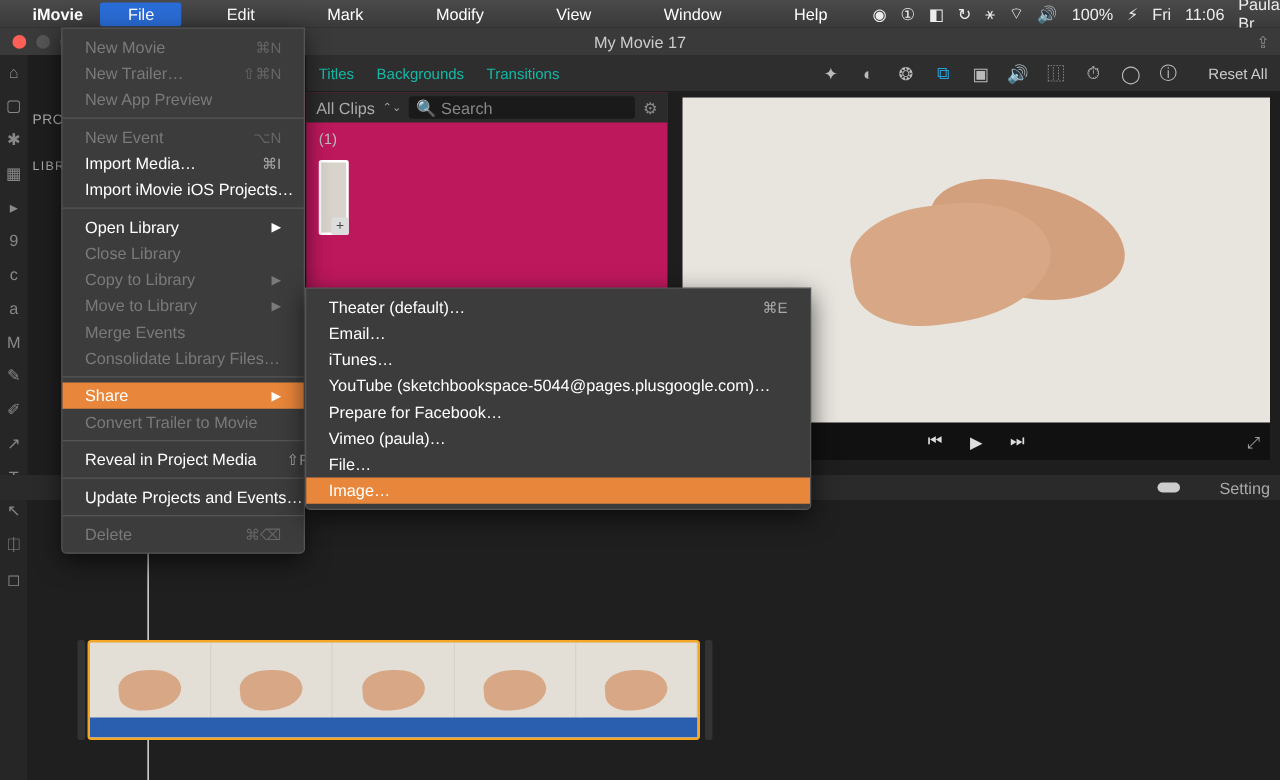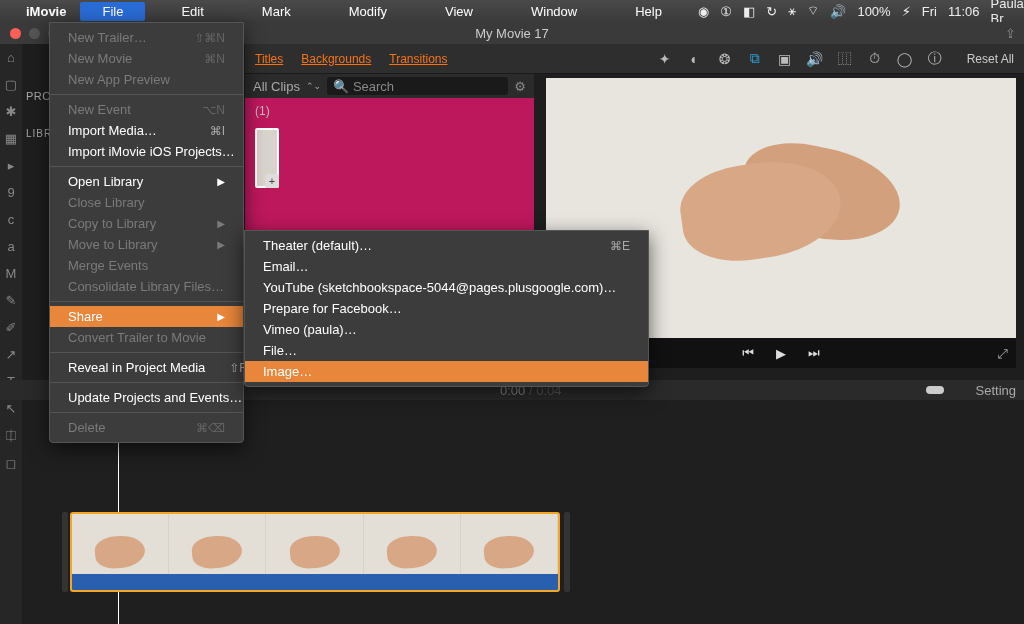--- a/index.html
+++ b/index.html
@@ -17,21 +17,21 @@
 
 
 .titlebar { height: 22px; background: #3a3a3a; display: flex; align-items: center; justify-content: center; position: relative; color: #ccc; font-size: 13px;}
 .traffic { position: absolute; left: 10px; display: flex; gap: 8px; }
 .traffic b { width: 11px; height: 11px; border-radius: 50%; display: block; }
 .tl-close { background: #ff5f57; } .tl-min { background: #555; } .tl-max { background: #555; }
 .fullscreen-icon { position: absolute; right: 8px; color: #888; }
 
 
 .toolbar { height: 30px; background: #2e2e2e; border-bottom: 1px solid #1a1a1a; display: flex; align-items: center; padding: 0 10px; gap: 18px; position: absolute; left:245px; right:0; top:44px;}
-.toolbar .tab { color: #f97316; font-size: 12px; cursor: pointer; text-decoration: underline; }
+.toolbar .tab { color: #14b8a6; font-size: 12px; cursor: pointer; }
 .toolbar .right-icons { margin-left: auto; display: flex; gap: 14px; color: #bbb; align-items: center;}
 .toolbar .right-icons .icon { width: 16px; height: 16px; display:inline-flex; align-items:center; justify-content:center; font-size:14px;}
 .toolbar .reset { color: #ccc; font-size: 12px; margin-left: 10px;}
 .icon.active { color:#2a9fd6; }
 
 
 .left-rail { position: absolute; left: 0; top: 44px; bottom: 0; width: 22px; background: #262626; display: flex; flex-direction: column; align-items: center; padding-top: 6px; gap: 12px; color:#888; font-size:13px;}
 .left-rail span { cursor:pointer; }
 
 
@@ -226,26 +226,26 @@
     <div class="frame">
         <div class="mini"></div>
       </div>
     <div class="audio"></div>
   </div>
   <div class="handle right"></div>
 </div>
 
 <div class="menu file-menu" id="file-menu">
     <div class="row disabled">
+      <span>New Movie</span>
+      <span class="sc">⌘N</span>
+    </div>
+    <div class="row disabled">
       <span>New Trailer…</span>
       <span class="sc">⇧⌘N</span>
-    </div>
-    <div class="row disabled">
-      <span>New Movie</span>
-      <span class="sc">⌘N</span>
     </div>
     <div class="row disabled">
       <span>New App Preview</span>
     </div>
     <div class="sep"></div>
     <div class="row disabled">
       <span>New Event</span>
       <span class="sc">⌥N</span>
     </div>
     <div class="row">
@@ -303,20 +303,23 @@
 
 <div class="menu share-menu" id="share-menu">
     <div class="row">
       <span>Theater (default)…</span>
       <span class="sc">⌘E</span>
     </div>
     <div class="row">
       <span>Email…</span>
     </div>
     <div class="row">
+      <span>iTunes…</span>
+    </div>
+    <div class="row">
       <span>YouTube (sketchbookspace-5044@pages.plusgoogle.com)…</span>
     </div>
     <div class="row">
       <span>Prepare for Facebook…</span>
     </div>
     <div class="row">
       <span>Vimeo (paula)…</span>
     </div>
     <div class="row">
       <span>File…</span>

